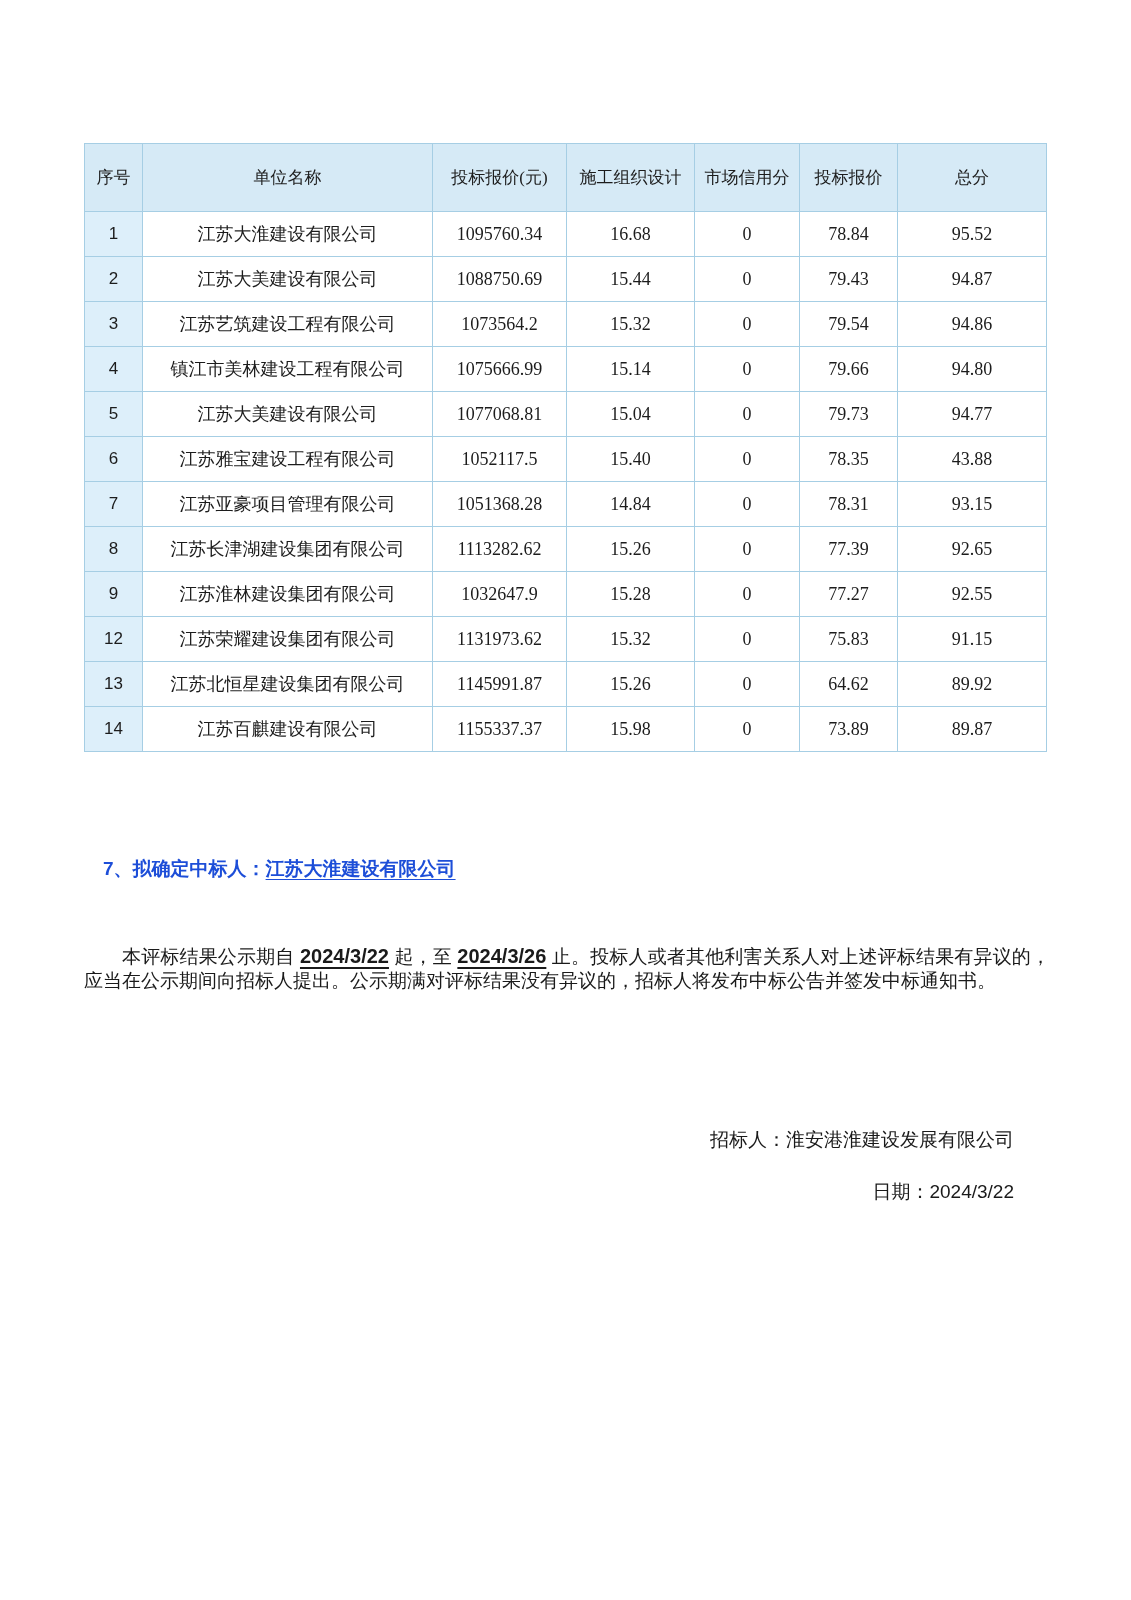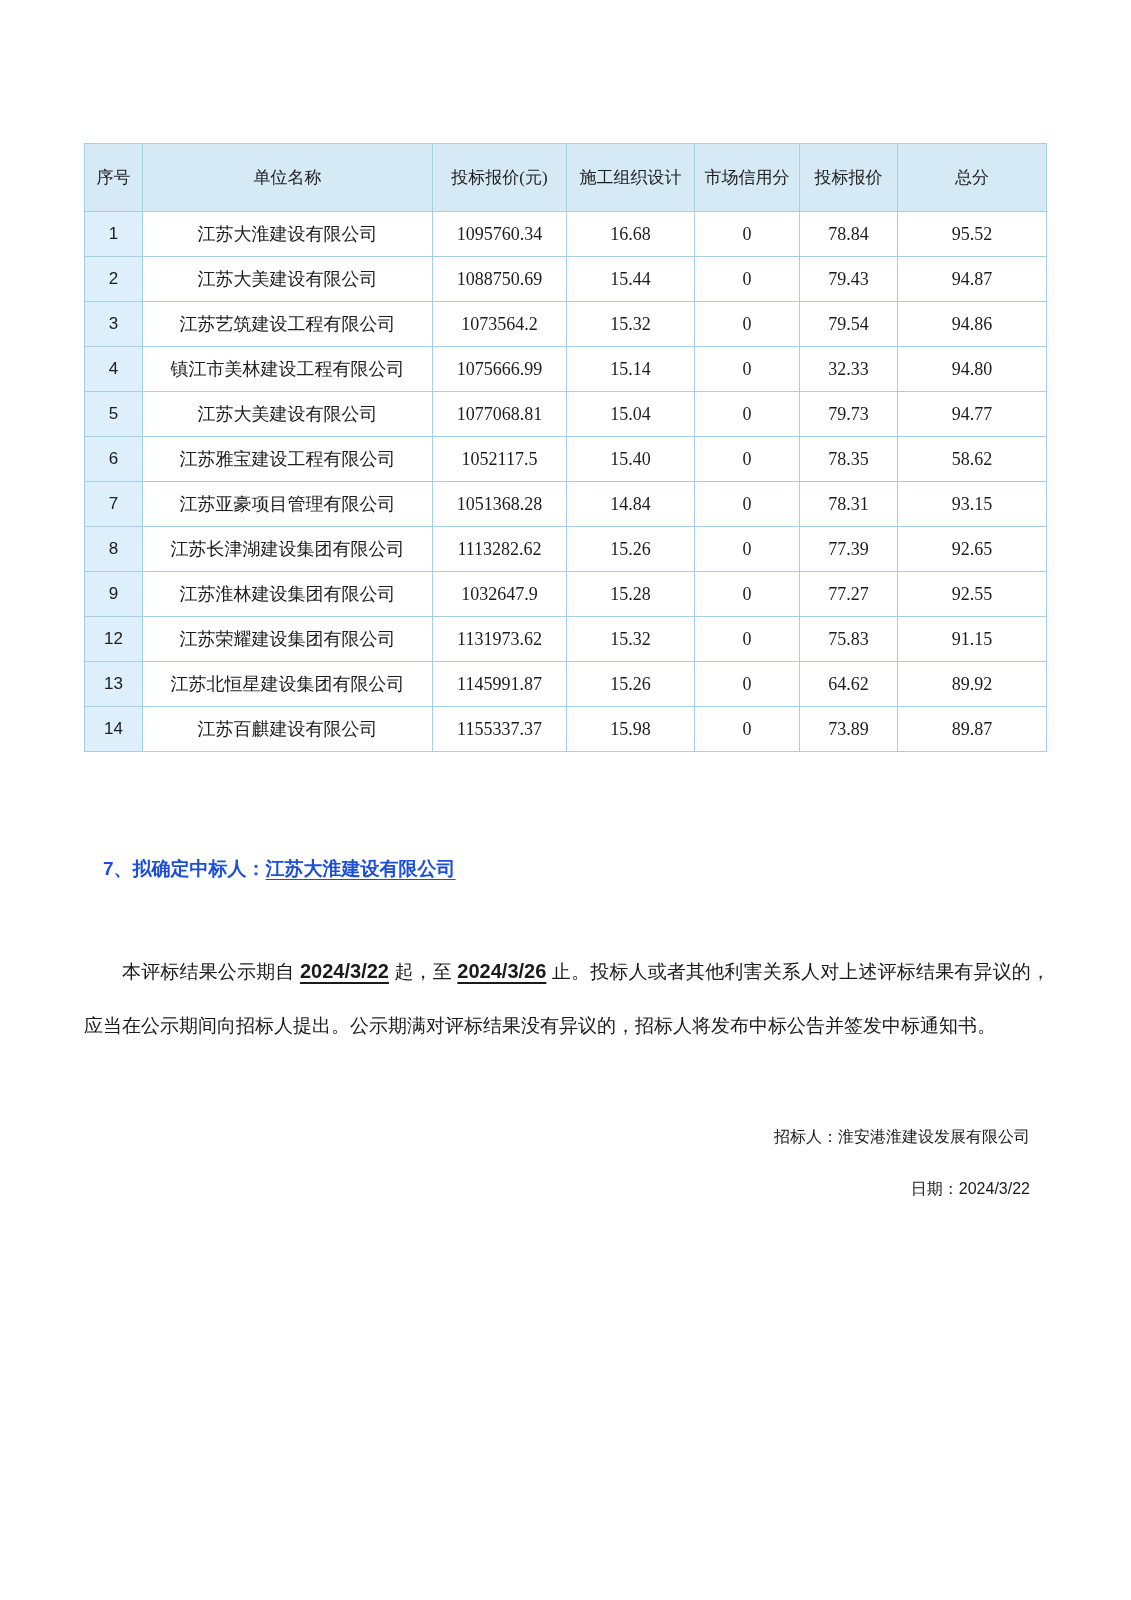--- a/index.html
+++ b/index.html
@@ -66,38 +66,38 @@
   .winner-line .winner-name { text-decoration: underline; text-underline-offset: 4px; }
 
   
   .notice {
     position: absolute;
     left: 84px;
     top: 944px;
     width: 966px;
     font-family: "Liberation Sans", "DejaVu Sans", sans-serif;
     font-size: 19px;
-    line-height: 54px;
+    line-height: 24px;
     color: #1a1a1a;
     text-align: justify;
     text-indent: 2em;
   }
   .notice .date-bold {
     font-weight: 700;
     text-decoration: underline;
     text-underline-offset: 4px;
     font-size: 20px;
   }
 
   
   .sig-tenderer, .sig-date {
     position: absolute;
-    right: 101px;
-    font-family: "Liberation Sans", "DejaVu Sans", sans-serif;
-    font-size: 16px;
+    right: 117px;
+    font-family: "Liberation Sans", "DejaVu Sans", sans-serif;
+    font-size: 19px;
     color: #1a1a1a;
     text-align: right;
   }
   .sig-tenderer { top: 1127px; }
   .sig-date { top: 1179px; }
 </style>
 </head>
 <body>
 
 <div class="page">
@@ -150,40 +150,40 @@
           <td>0</td>
           <td>79.54</td>
           <td>94.86</td>
         </tr>
         <tr>
           <td class="idx">4</td>
           <td>镇江市美林建设工程有限公司</td>
           <td>1075666.99</td>
           <td>15.14</td>
           <td>0</td>
-          <td>32.33</td>
+          <td>79.66</td>
           <td>94.80</td>
         </tr>
         <tr>
           <td class="idx">5</td>
           <td>江苏大美建设有限公司</td>
           <td>1077068.81</td>
           <td>15.04</td>
           <td>0</td>
           <td>79.73</td>
           <td>94.77</td>
         </tr>
         <tr>
           <td class="idx">6</td>
           <td>江苏雅宝建设工程有限公司</td>
           <td>1052117.5</td>
           <td>15.40</td>
           <td>0</td>
           <td>78.35</td>
-          <td>58.62</td>
+          <td>43.88</td>
         </tr>
         <tr>
           <td class="idx">7</td>
           <td>江苏亚豪项目管理有限公司</td>
           <td>1051368.28</td>
           <td>14.84</td>
           <td>0</td>
           <td>78.31</td>
           <td>93.15</td>
         </tr>

